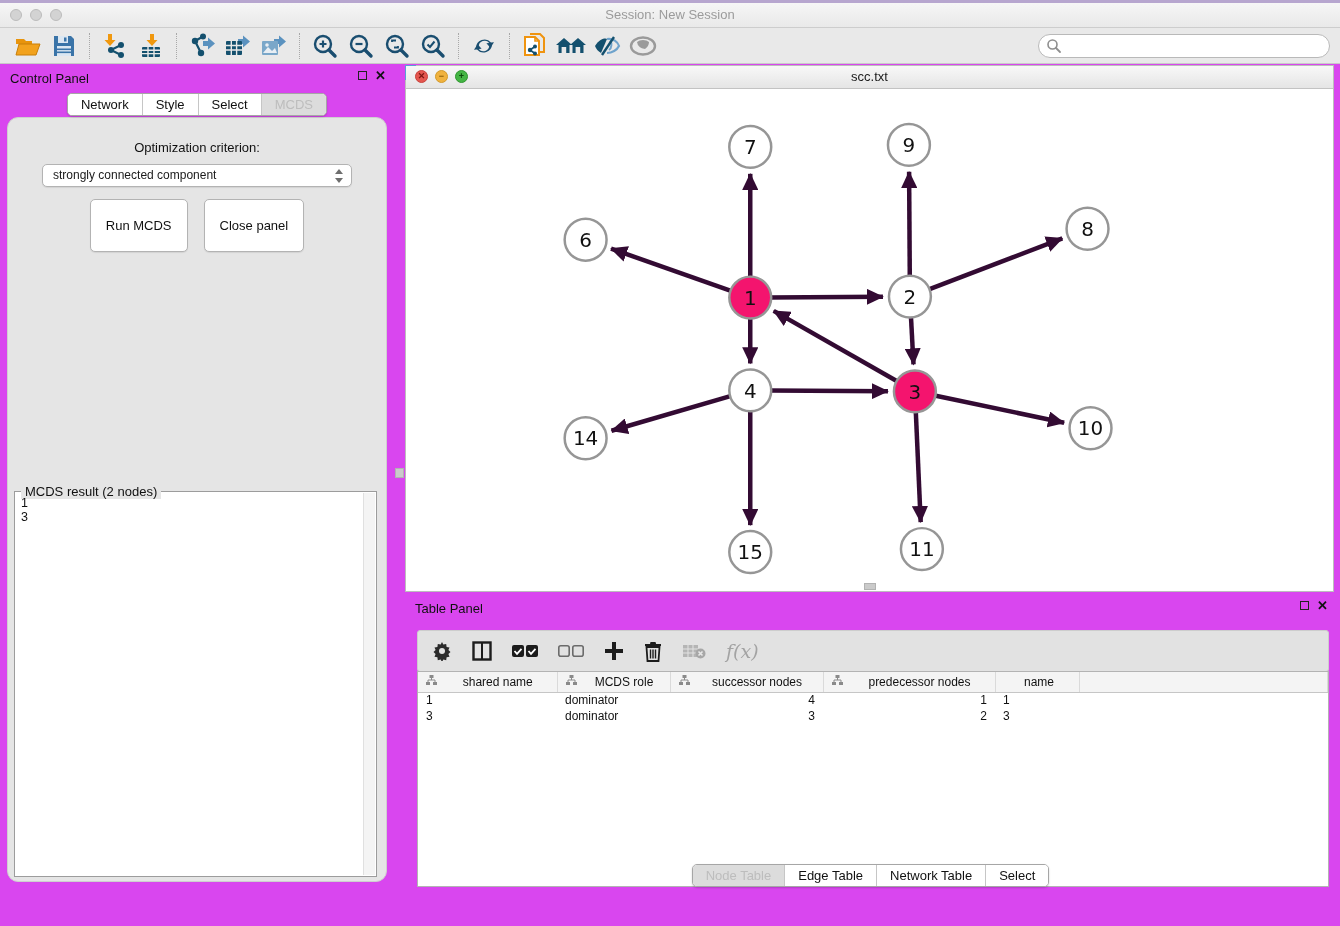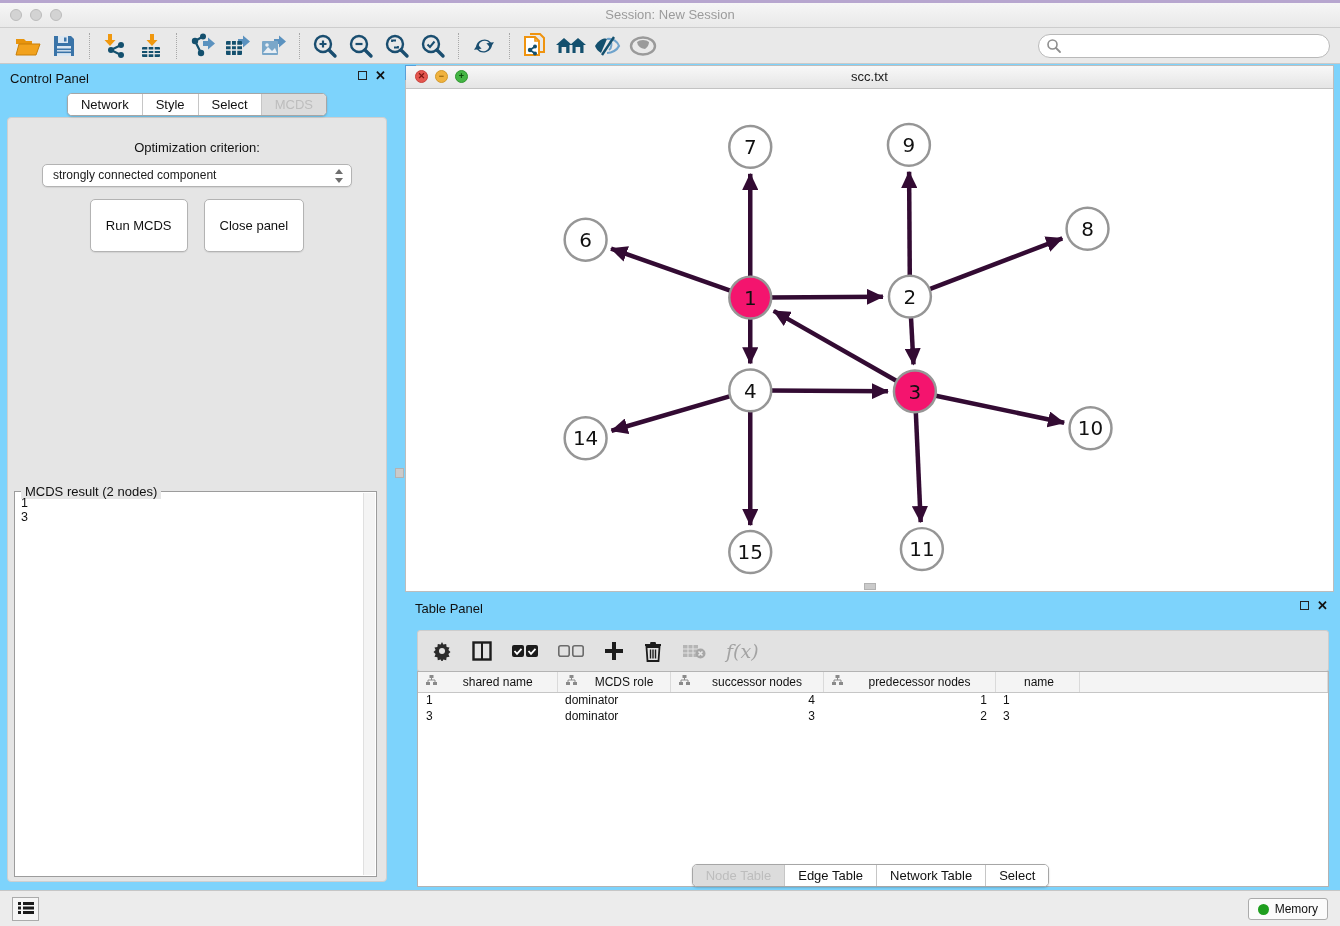--- a/index.html
+++ b/index.html
@@ -1,19 +1,19 @@
 <!DOCTYPE html>
 <html><head>
 <meta charset="utf-8">
 <style>
   * { margin:0; padding:0; box-sizing:border-box; }
   html,body { background:#d4d4d4; }
   .app {
     position:relative; width:1340px; height:926px; overflow:hidden;
-    background:#7dd3fc; font-family:"Liberation Sans", sans-serif;
+    background:#d946ef; font-family:"Liberation Sans", sans-serif;
     color:#1a1a1a; font-size:13px;
   }
   
   .purple-strip { height:3px; background:#b7a6cf; }
   .titlebar { position:relative; height:25px; background:linear-gradient(#f6f6f6,#e9e9e9); border-bottom:1px solid #cdcdcd; }
   .traffic-inactive { position:absolute; left:10px; top:6px; display:flex; gap:8px; }
   .traffic-inactive span { width:12px; height:12px; border-radius:50%; background:#d3d3d3; border:1px solid #bcbcbc; display:block; }
   .titlebar .title { text-align:center; line-height:24px; color:#9b9b9b; font-size:13px; }
   .toolbar {
     height:36px; background:#e9e9e9; border-bottom:1px solid #c9c9c9;
@@ -36,21 +36,21 @@
   .win-ctls { position:absolute; right:8px; top:6px; display:flex; gap:8px; align-items:center; }
   .float-glyph { width:9px; height:9px; border:1.6px solid #222; display:inline-block; }
   .close-glyph { font-weight:bold; font-size:13px; color:#111; line-height:9px; }
   .seg { display:flex; border:1px solid #a6a6a6; border-radius:5px; overflow:hidden; background:#fff; box-shadow:0 1px 2px rgba(0,0,0,.18); }
   .seg .tab { padding:3px 13px; font-size:13px; background:#fff; border-right:1px solid #c6c6c6; color:#111; cursor:default; white-space:nowrap; }
   .seg .tab:last-child { border-right:none; }
   .seg .tab.active { background:#dcdcdc; color:#bdbdbd; }
   .cp-tabs { display:flex; justify-content:center; margin-top:2px; position:relative; z-index:2; }
   .cp-body {
     position:absolute; left:7px; right:7px; top:52px; bottom:8px;
-    background:#e5e5e5; border:1px solid #cfcfcf; border-radius:4px;
+    background:#e5e5e5; border:1px solid #cfcfcf; border-radius:11px;
   }
   .opt-label { text-align:center; margin-top:22px; font-size:13px; color:#111; }
   .dropdown {
     position:relative; margin:9px auto 0 auto; width:310px; height:23px;
     background:#fff; border:1px solid #b3b3b3; border-radius:5px;
     font-size:12px; line-height:21px; padding:0 26px 0 10px;
     box-shadow:0 1px 1px rgba(0,0,0,.08);
   }
   .stepper { position:absolute; right:7px; top:3px; width:10px; height:16px; }
   .btn-row { display:flex; justify-content:center; gap:16px; margin-top:12px; }
@@ -579,34 +579,14 @@
         <div class="seg" id="bottom-tab-seg">
             <div class="tab active">Node Table</div>
             <div class="tab">Edge Table</div>
             <div class="tab">Network Table</div>
             <div class="tab">Select</div>
           </div>
       </div>
     </div>
   </div>
 
-  <div class="statusbar">
-    <div class="list-btn">
-      <span>
-        <svg width="16" height="14" viewBox="0 0 16 14">
-            <g fill="#1c1c1c">
-              <rect x="0" y="1" width="3" height="3"></rect>
-              <rect x="5" y="1" width="11" height="3"></rect>
-              <rect x="0" y="5.5" width="3" height="3"></rect>
-              <rect x="5" y="5.5" width="11" height="3"></rect>
-              <rect x="0" y="10" width="3" height="3"></rect>
-              <rect x="5" y="10" width="11" height="3"></rect>
-            </g>
-          </svg>
-      </span>
-    </div>
-    <div class="memory-btn">
-      <span class="mem-dot"></span>
-      <span>Memory</span>
-    </div>
-  </div>
 
 </div>
 
 </body></html>

